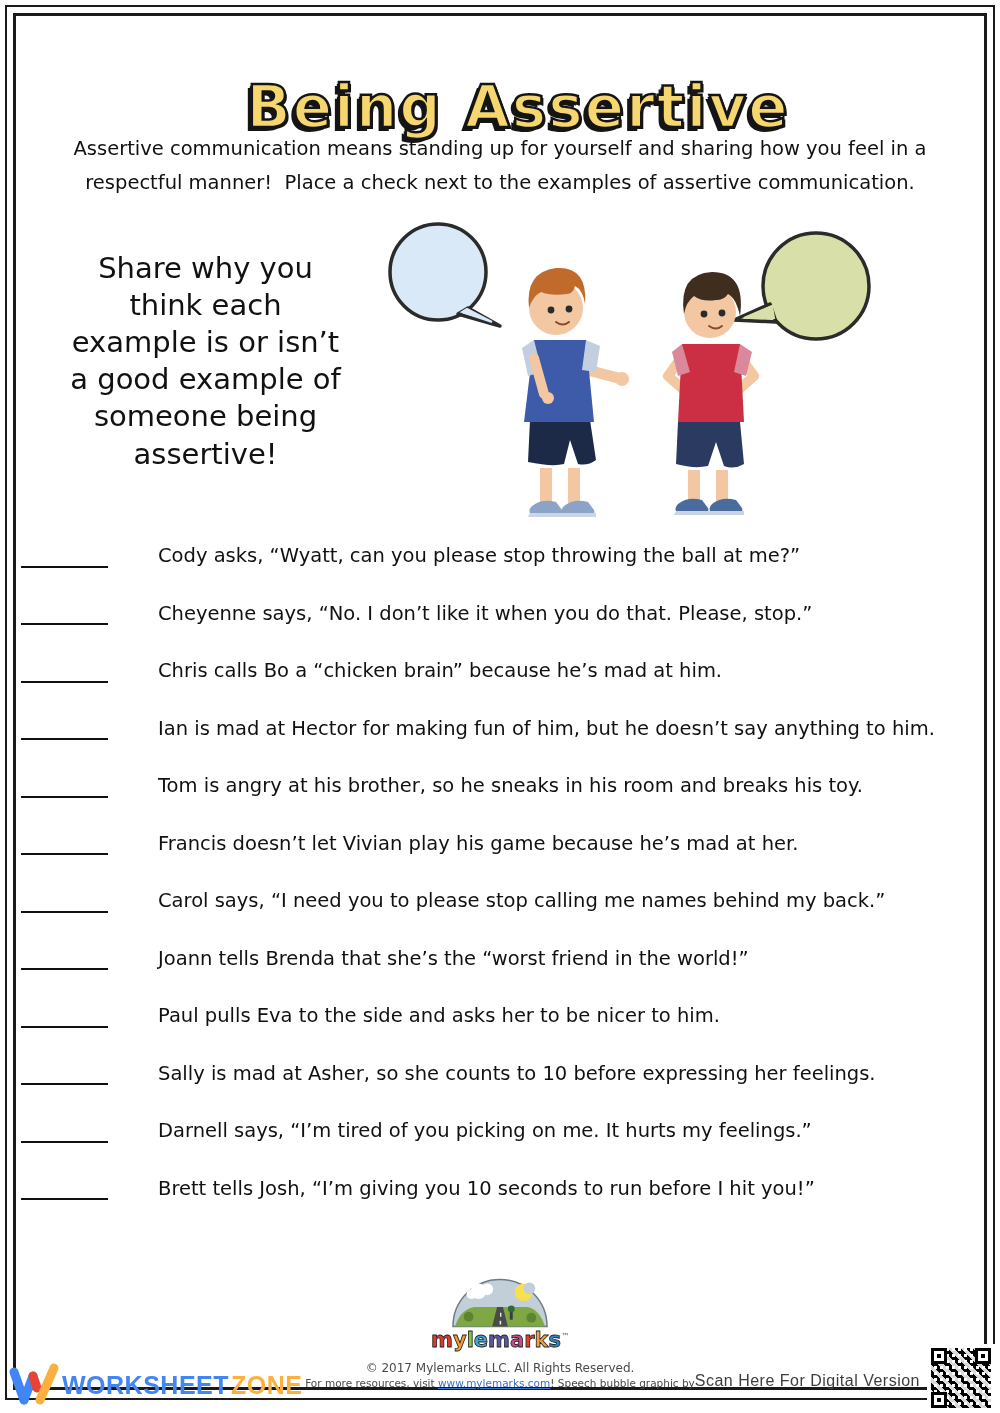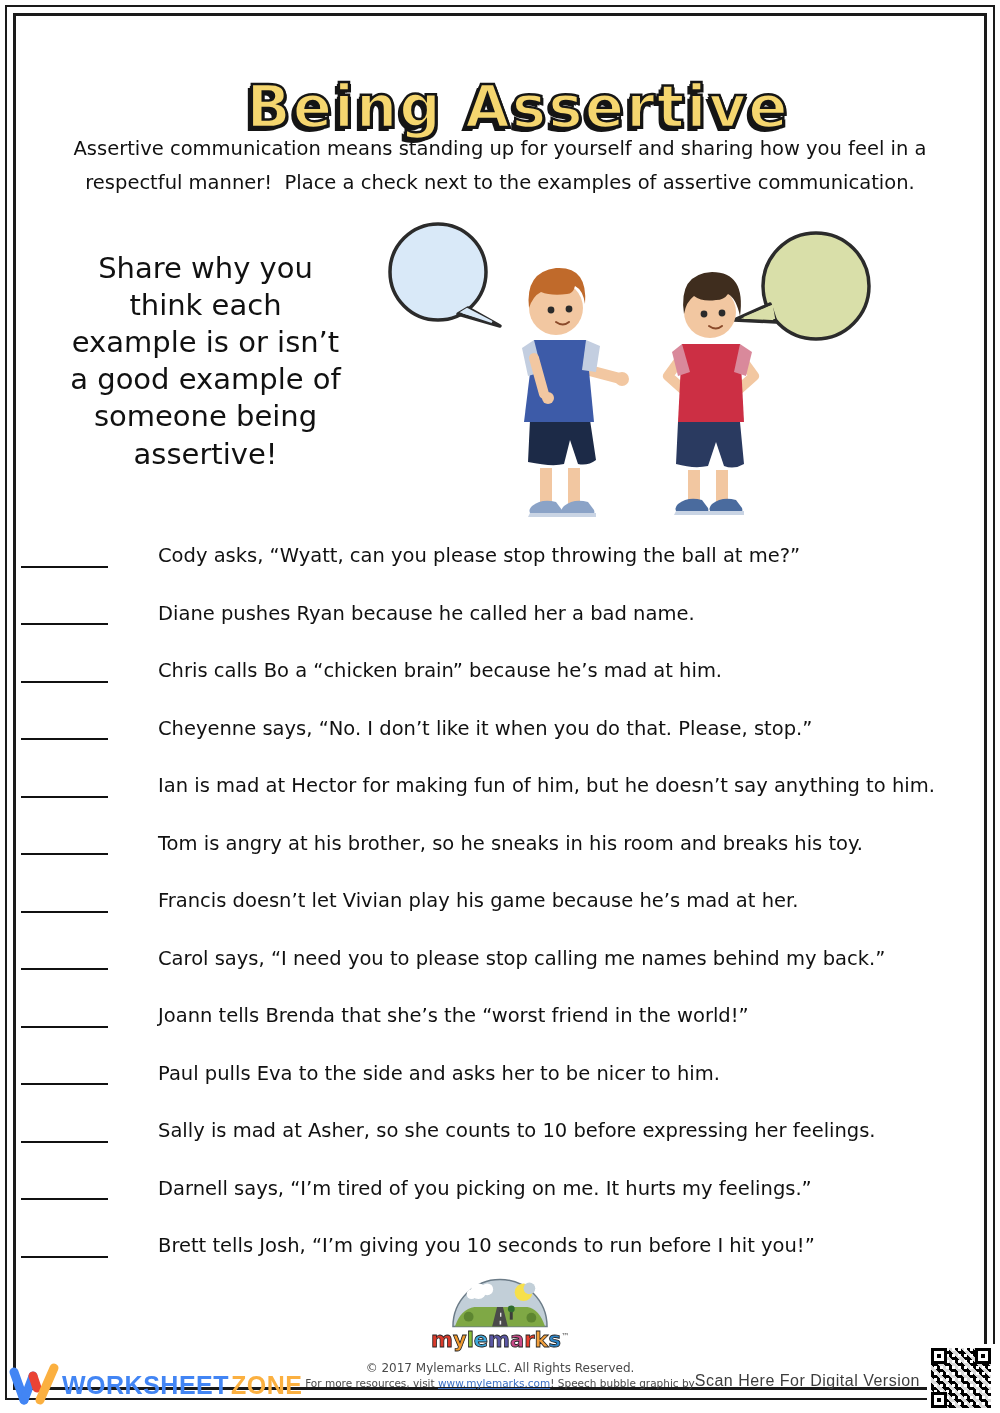--- a/index.html
+++ b/index.html
@@ -142,29 +142,25 @@
   </svg>
 </div>
 
 <div class="items">
   <div class="item">
     <span class="blank"></span>
     <span class="text">Cody asks, “Wyatt, can you please stop throwing the ball at me?”</span>
   </div>
   <div class="item">
     <span class="blank"></span>
-    <span class="text">Diane pushes Ryan because he called her a bad name.</span>
+    <span class="text">Cheyenne says, “No. I don’t like it when you do that. Please, stop.”</span>
   </div>
   <div class="item">
     <span class="blank"></span>
     <span class="text">Chris calls Bo a “chicken brain” because he’s mad at him.</span>
-  </div>
-  <div class="item">
-    <span class="blank"></span>
-    <span class="text">Cheyenne says, “No. I don’t like it when you do that. Please, stop.”</span>
   </div>
   <div class="item">
     <span class="blank"></span>
     <span class="text">Ian is mad at Hector for making fun of him, but he doesn’t say anything to him.</span>
   </div>
   <div class="item">
     <span class="blank"></span>
     <span class="text">Tom is angry at his brother, so he sneaks in his room and breaks his toy.</span>
   </div>
   <div class="item">

